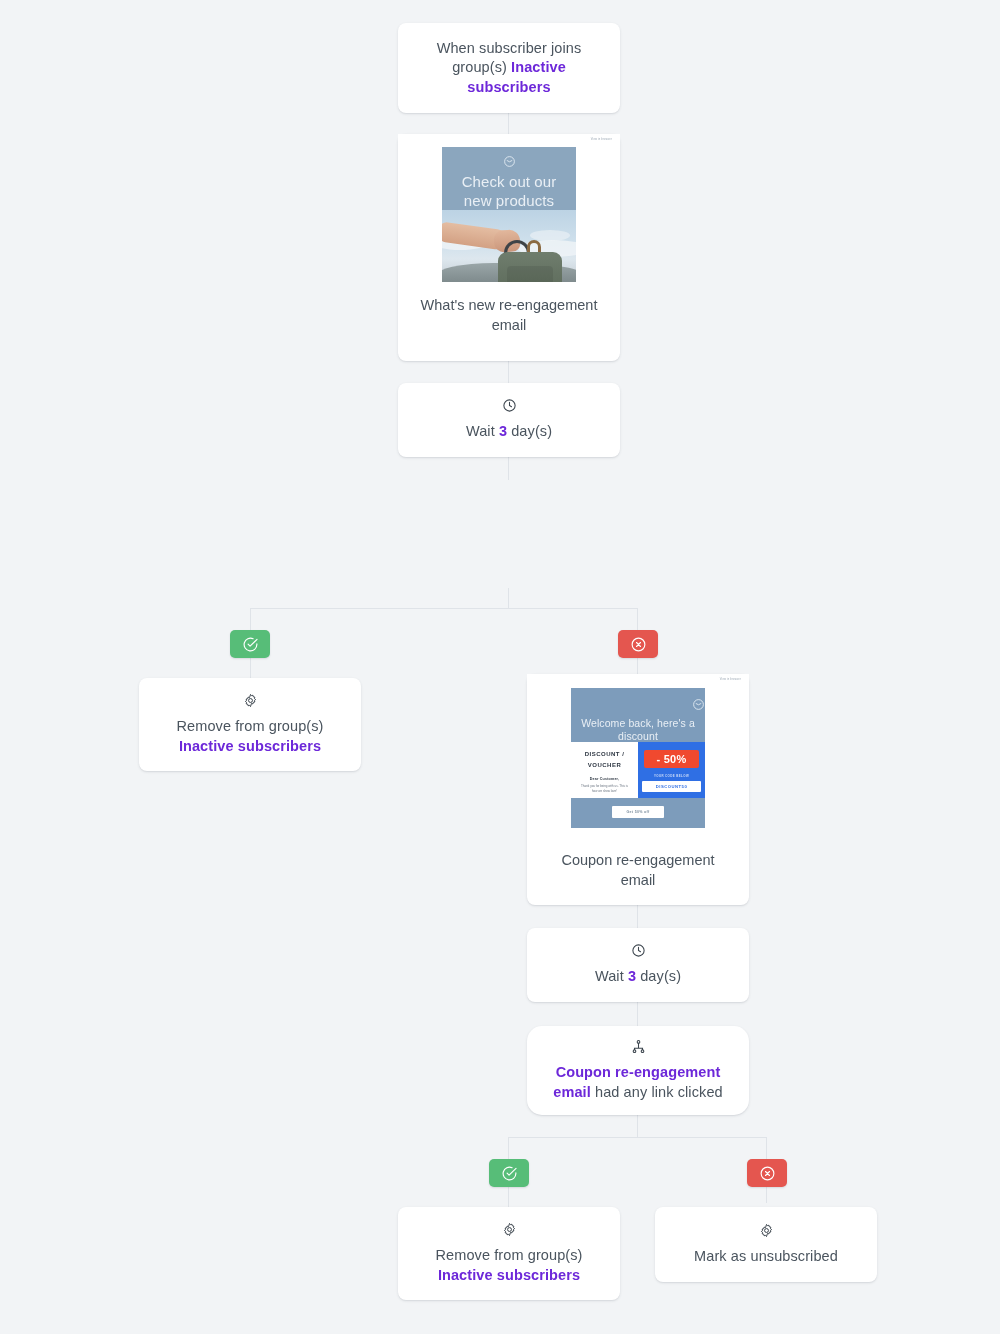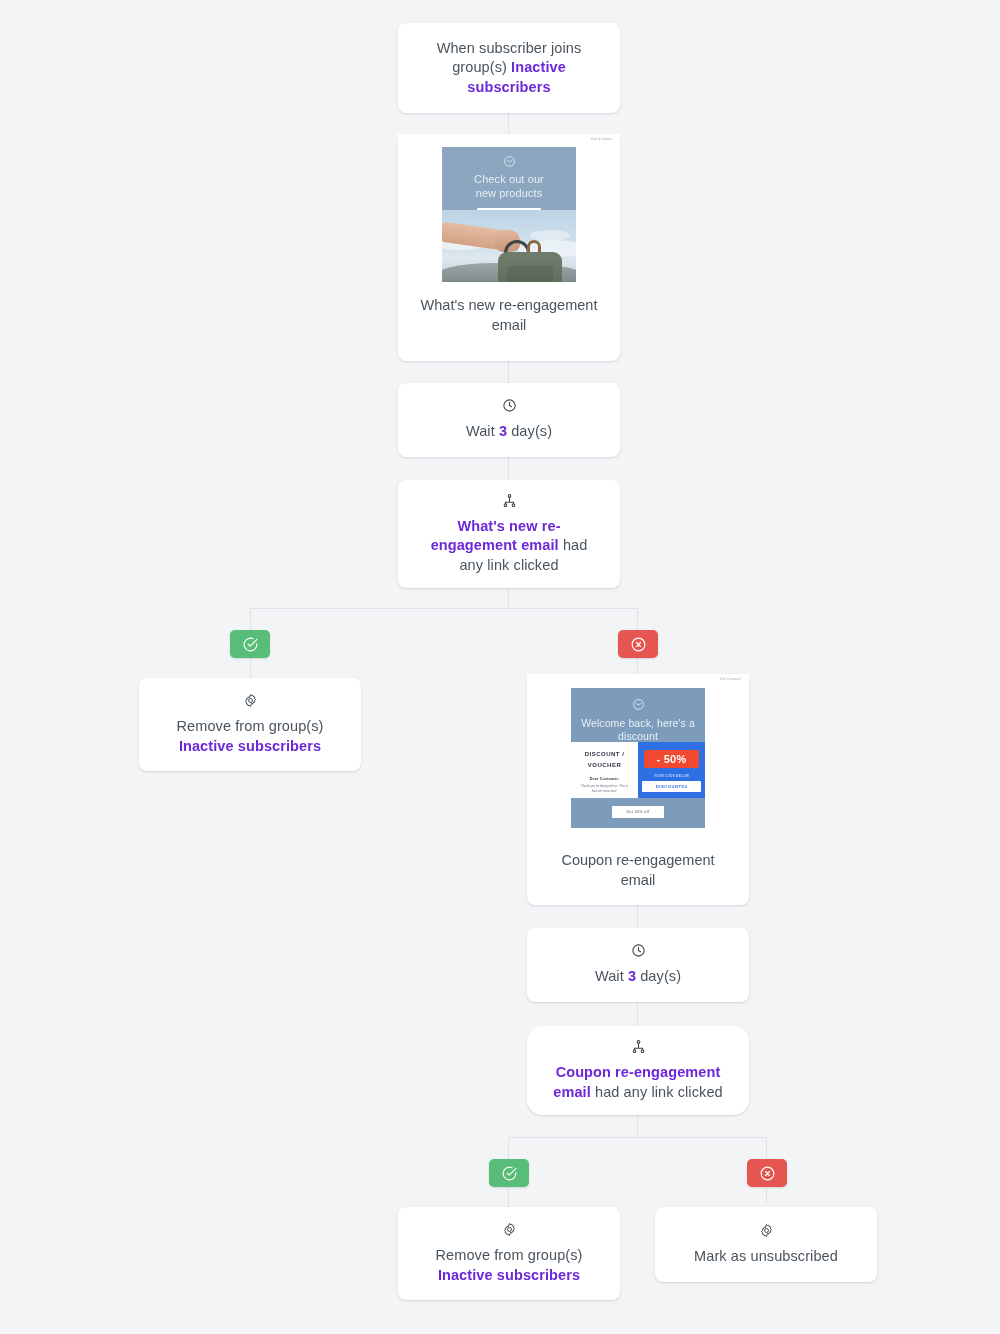--- a/index.html
+++ b/index.html
@@ -109,25 +109,25 @@
     display: flex;
     flex-direction: column;
     align-items: center;
     justify-content: flex-start;
     padding-top: 8px;
     box-sizing: border-box;
   }
   .mail1-logo { margin-bottom: 5px; line-height: 0; }
   .mail1-title {
     color: #e9eff5;
-    font-size: 11px;
+    font-size: 15px;
     line-height: 1.25;
     font-weight: 400;
     text-align: center;
-    padding: 0 26px;
+    padding: 0 14px;
     letter-spacing: .1px;
   }
   .mail1-btn {
     margin-top: 7px;
     background: #ffffff;
     color: #7d919f;
     font-size: 3.4px;
     font-weight: 700;
     letter-spacing: .4px;
     padding: 4px 10px;
@@ -218,21 +218,21 @@
   }
 
   
   .mail2-head {
     position: absolute;
     left: 0; right: 0; top: 0;
     height: 54px;
     background: #7d9cbb;
     display: flex;
     flex-direction: column;
-    align-items: center;
+    align-items: flex-end;
     justify-content: flex-start;
     padding-top: 10px;
     box-sizing: border-box;
   }
   .mail2-logo { margin-bottom: 6px; line-height: 0; }
   .mail2-title {
     color: #e9eff5;
     font-size: 10.5px;
     line-height: 1.25;
     text-align: center;
@@ -409,31 +409,20 @@
   <div class="card" style="left:398px; top:383px; width:222px; height:74px;">
     <span class="node-icon">
       <svg width="15" height="15" viewBox="0 0 24 24" fill="none" stroke="#3b444d" stroke-width="1.7" stroke-linecap="round">
         <circle cx="12" cy="12" r="9"></circle>
         <path d="M12 7v5l3.2 1.9"></path>
       </svg>
     </span>
     <div class="card-text">Wait <b>3</b> day(s)</div>
   </div>
 
-  <div class="card" style="left:398px; top:480px; width:222px; height:108px;">
-    <span class="node-icon">
-      <svg width="15" height="15" viewBox="0 0 24 24" fill="none" stroke="#3b444d" stroke-width="1.7" stroke-linecap="round">
-        <circle cx="12" cy="4.6" r="2.1"></circle>
-        <circle cx="5.6" cy="19.4" r="2.1"></circle>
-        <circle cx="18.4" cy="19.4" r="2.1"></circle>
-        <path d="M12 6.7v4.4M5.6 17.3v-2.6h12.8v2.6M12 11.1v3.6"></path>
-      </svg>
-    </span>
-    <div class="card-text"><b>What's new re-engagement email</b> had any link clicked</div>
-  </div>
 
   <div class="badge yes" style="left:230px; top:630px;">
     <span>
       <svg width="17" height="17" viewBox="0 0 24 24" fill="none" stroke="#ffffff" stroke-width="1.6" stroke-linecap="round" stroke-linejoin="round">
         <path d="M21 11.2V12a9 9 0 1 1-5.3-8.2"></path>
         <path d="M8.6 11.6 11.4 14.4 21.2 4.8"></path>
       </svg>
     </span>
   </div>
   <div class="badge no" style="left:618px; top:630px;">

